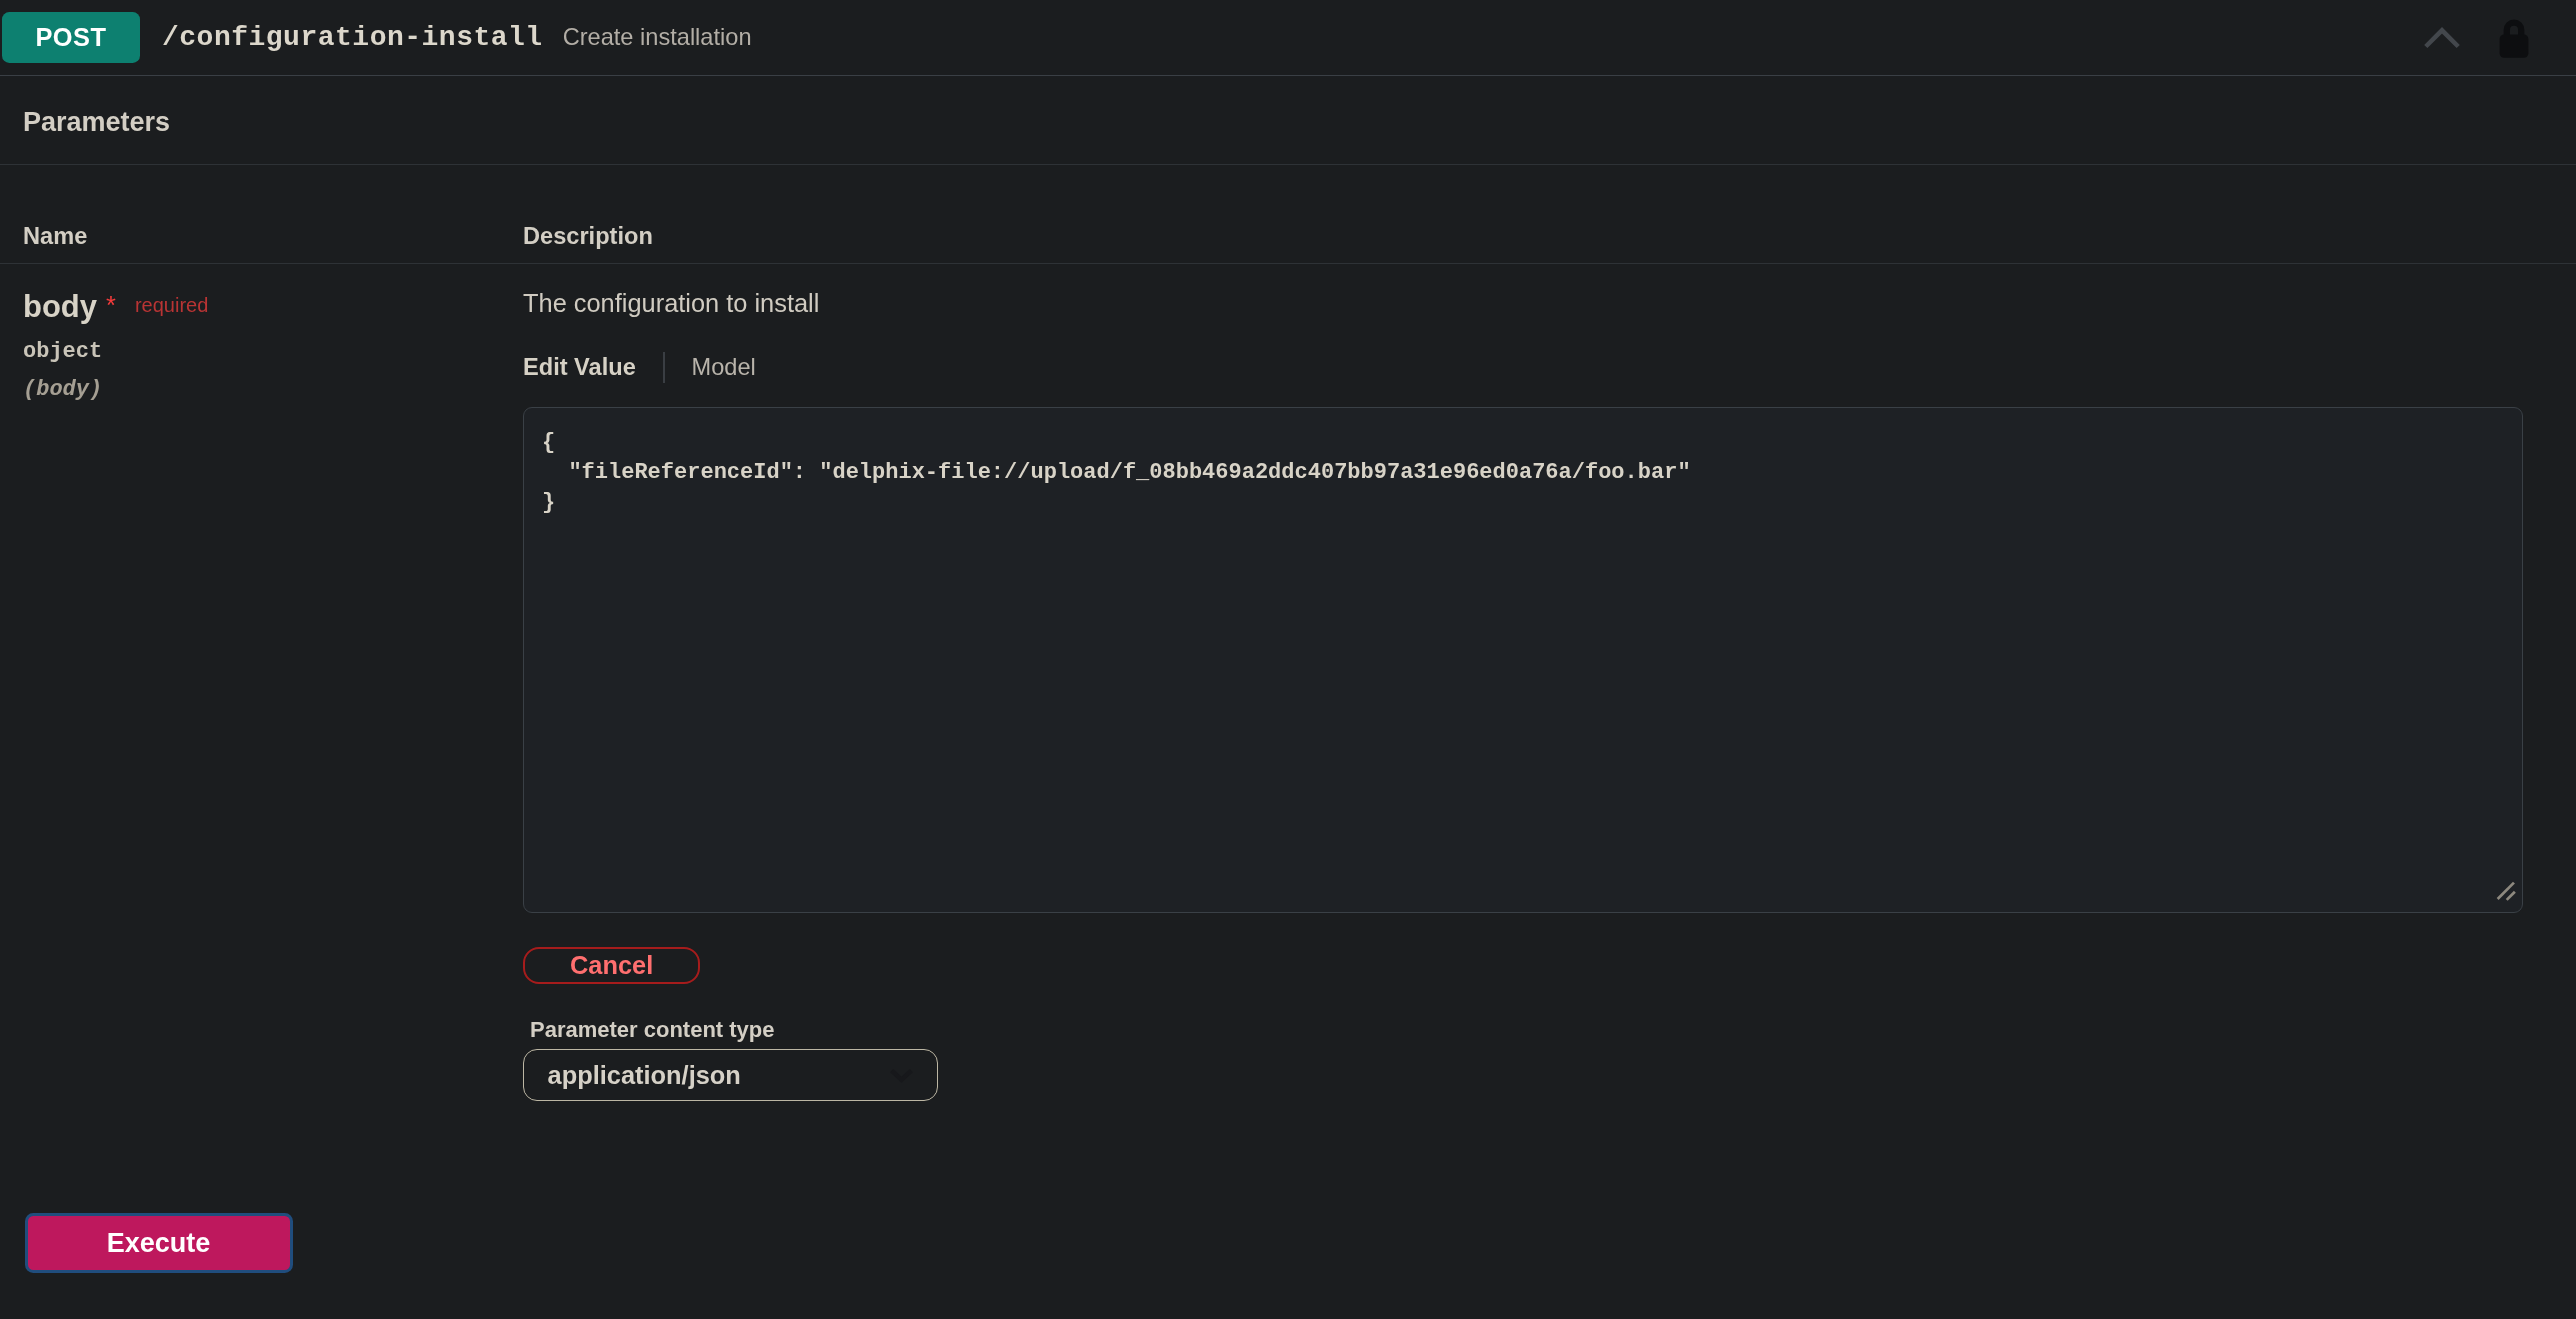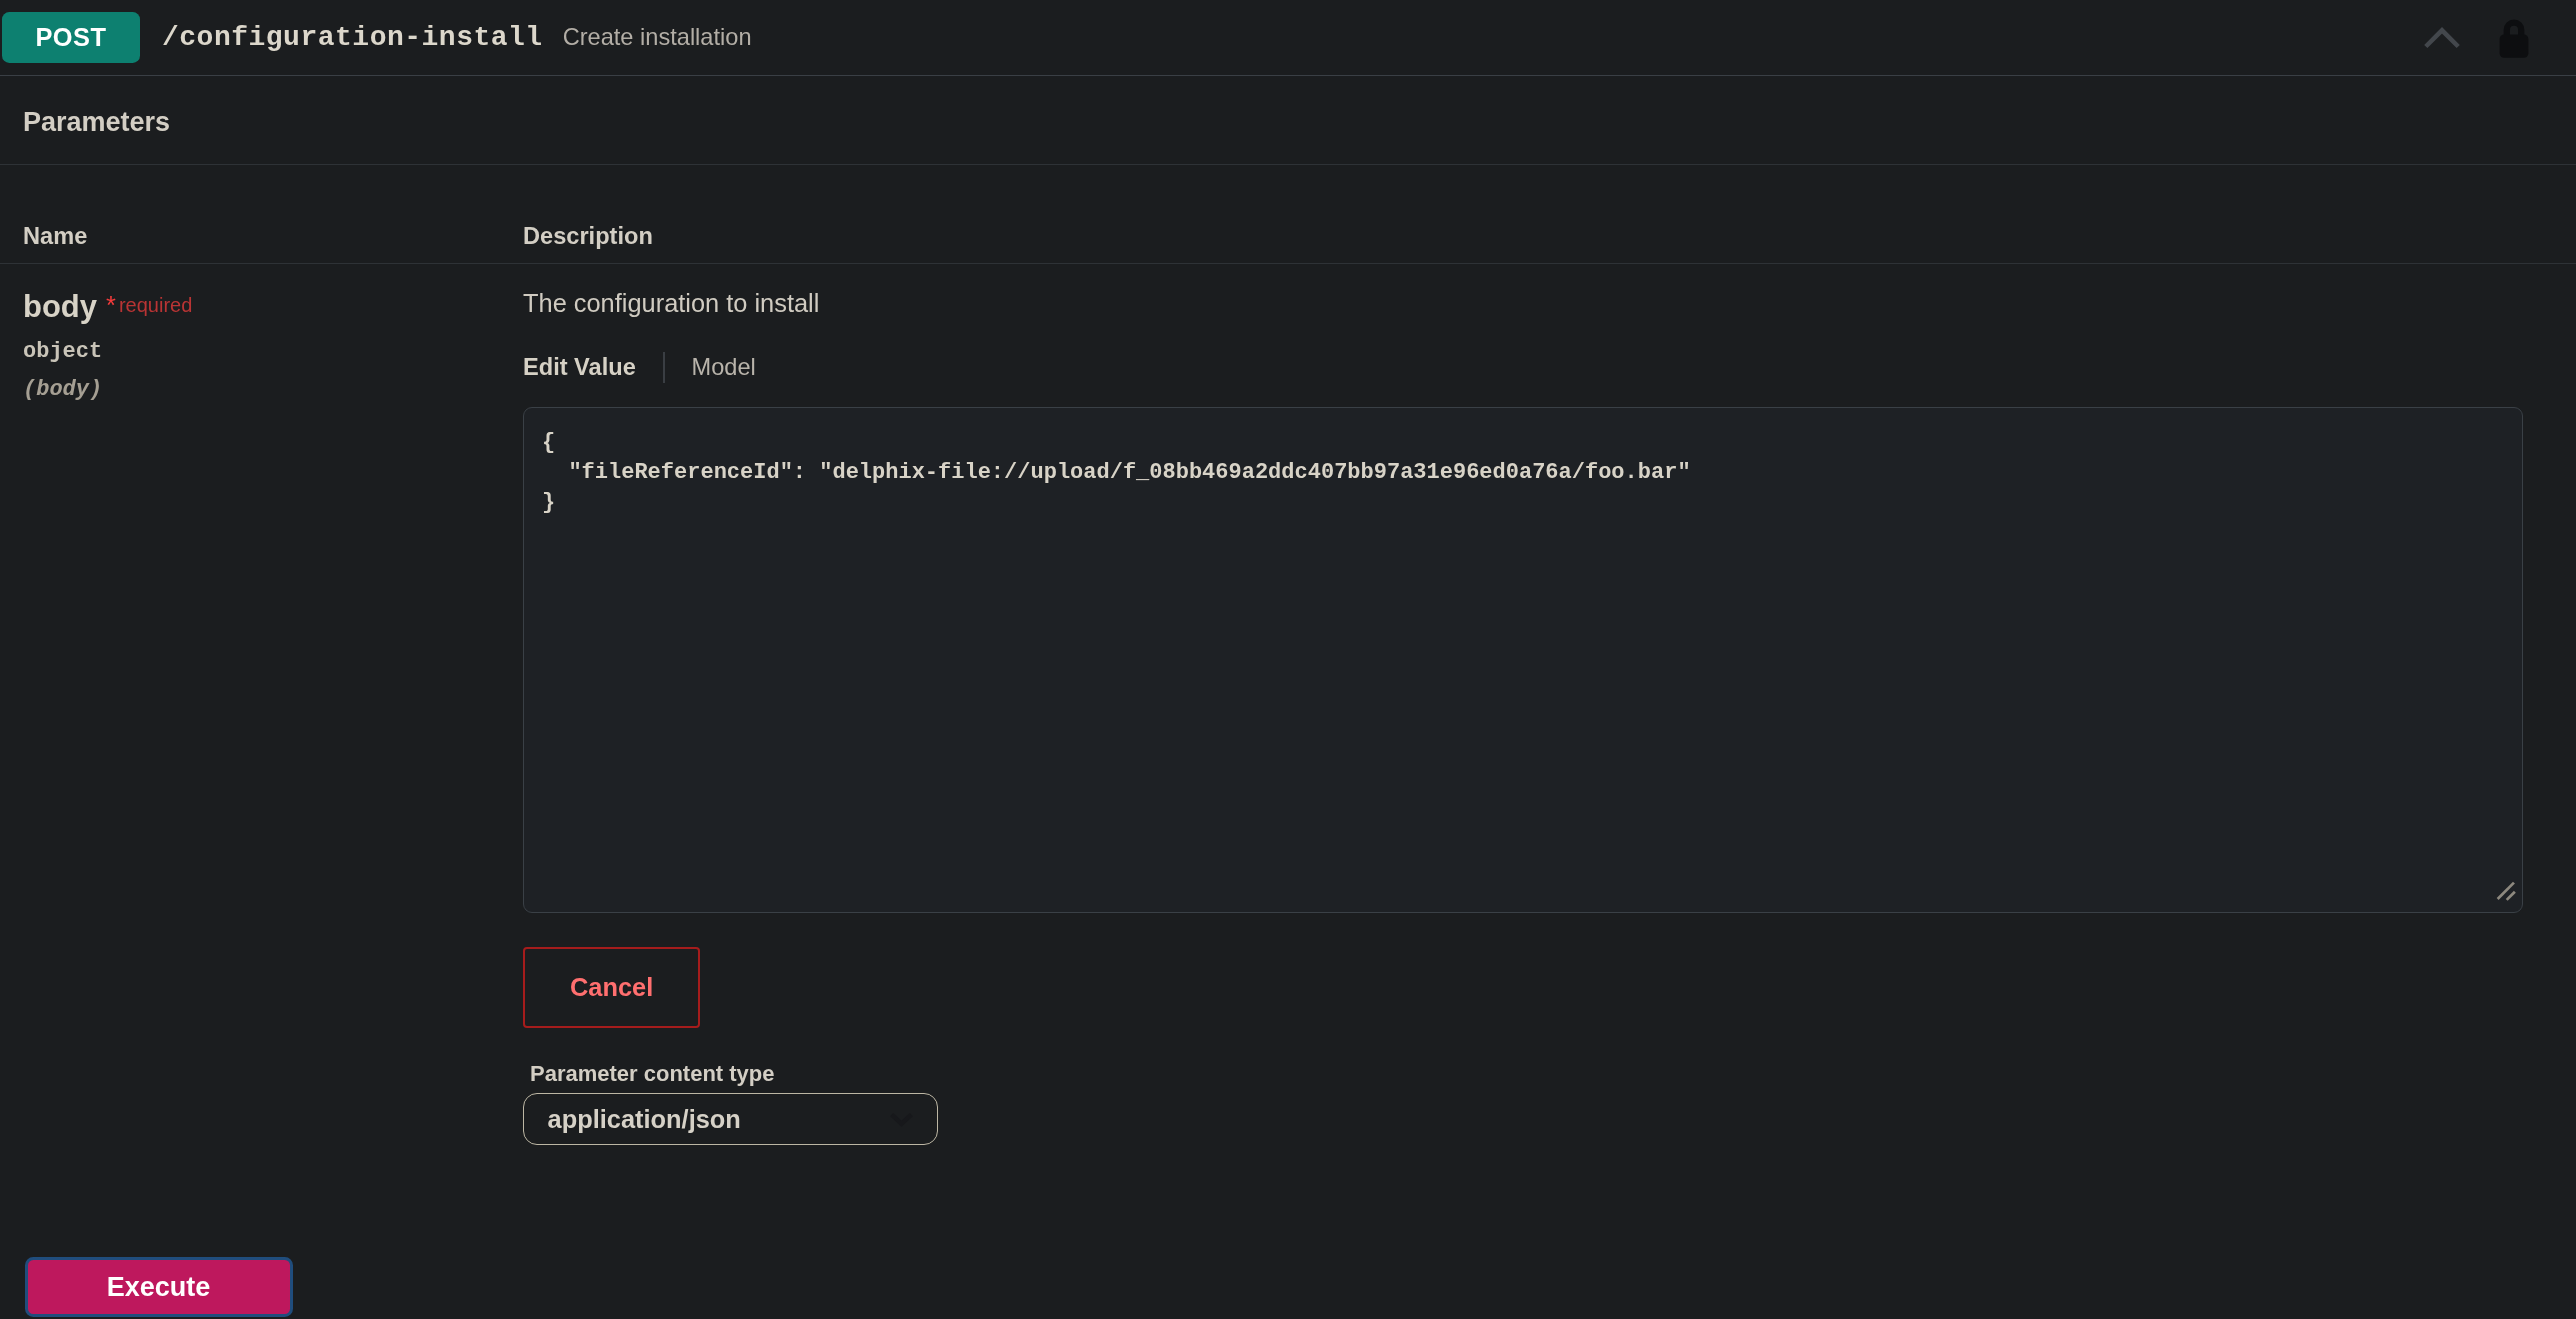--- a/index.html
+++ b/index.html
@@ -41,21 +41,21 @@
     border-bottom:1.8px solid #2e3236;
     font-size:23.6px;font-weight:bold;color:#d3cec4;line-height:1.15;
   }
   .col-name{width:500px;flex:0 0 auto;}
   .col-desc{flex:1;}
 
   .prow{display:flex;padding:25.4px 52px 0 23px;}
   .pname-line{line-height:1.15;}
   .pname{font-size:31px;font-weight:bold;color:#d8d3c7;}
   .pstar{color:#f43b3b;font-size:25.4px;margin-left:9px;vertical-align:3.6px;}
-  .preq{color:#b93434;font-size:20px;margin-left:3px;vertical-align:5.4px;}
+  .preq{color:#b93434;font-size:20px;margin-left:19px;vertical-align:5.4px;}
   .ptype{font-family:"Liberation Mono",monospace;font-weight:700;font-size:22px;color:#c9c4b8;margin-top:14.5px;line-height:1.15;}
   .pin{font-family:"Liberation Mono",monospace;font-weight:700;font-style:italic;font-size:22px;color:#a59f93;margin-top:12.7px;line-height:1.15;}
 
   .pdesc{font-size:25.4px;color:#d0cbc1;line-height:1.15;}
   .tabs{display:flex;align-items:center;margin-top:34px;height:31px;}
   .tab{font-size:23.6px;color:#b9b4ab;cursor:pointer;line-height:1.15;}
   .tab.active{font-weight:bold;color:#d6d1c5;}
   .tab-sep{width:1.8px;height:31px;background:#3a3e43;margin:0 27px;}
 
   .body-editor{margin-top:23.6px;position:relative;width:2000px;}
@@ -63,23 +63,23 @@
     width:2000px;height:506px;box-sizing:border-box;display:block;
     background:#1e2125;border:1.8px solid #3a4046;border-radius:9px;
     padding:20px 18px;outline:none;resize:none;
     font-family:"Liberation Mono",monospace;font-weight:700;font-size:22px;
     line-height:30px;color:#d8d3c7;white-space:pre;overflow:hidden;
   }
   .resize-handle{position:absolute;right:5.4px;bottom:7.3px;}
 
   .cancel-btn{
     margin-top:34px;display:inline-block;background:transparent;
-    border:2.7px solid #a61c1c;border-radius:4px;color:#ff6f6f;
+    border:2.7px solid #a61c1c;border-radius:16px;color:#ff6f6f;
     font-family:"Liberation Sans",sans-serif;
-    font-weight:bold;font-size:25.4px;padding:23px 45px;cursor:pointer;line-height:1.2;
+    font-weight:bold;font-size:25.4px;padding:1px 45px;cursor:pointer;line-height:1.2;
   }
 
   .ct-label{margin-top:33px;font-size:22px;font-weight:bold;color:#d3cec4;line-height:1.15;margin-left:7px;}
   .ct-select{
     margin-top:7.3px;width:415px;height:52px;box-sizing:border-box;
     border:1.8px solid #bdb7a4;border-radius:14px;background:transparent;
     display:flex;align-items:center;justify-content:space-between;
     padding:0 22px 0 23.6px;cursor:pointer;
   }
   .ct-value{font-size:25.4px;font-weight:bold;color:#d6d1c7;}

